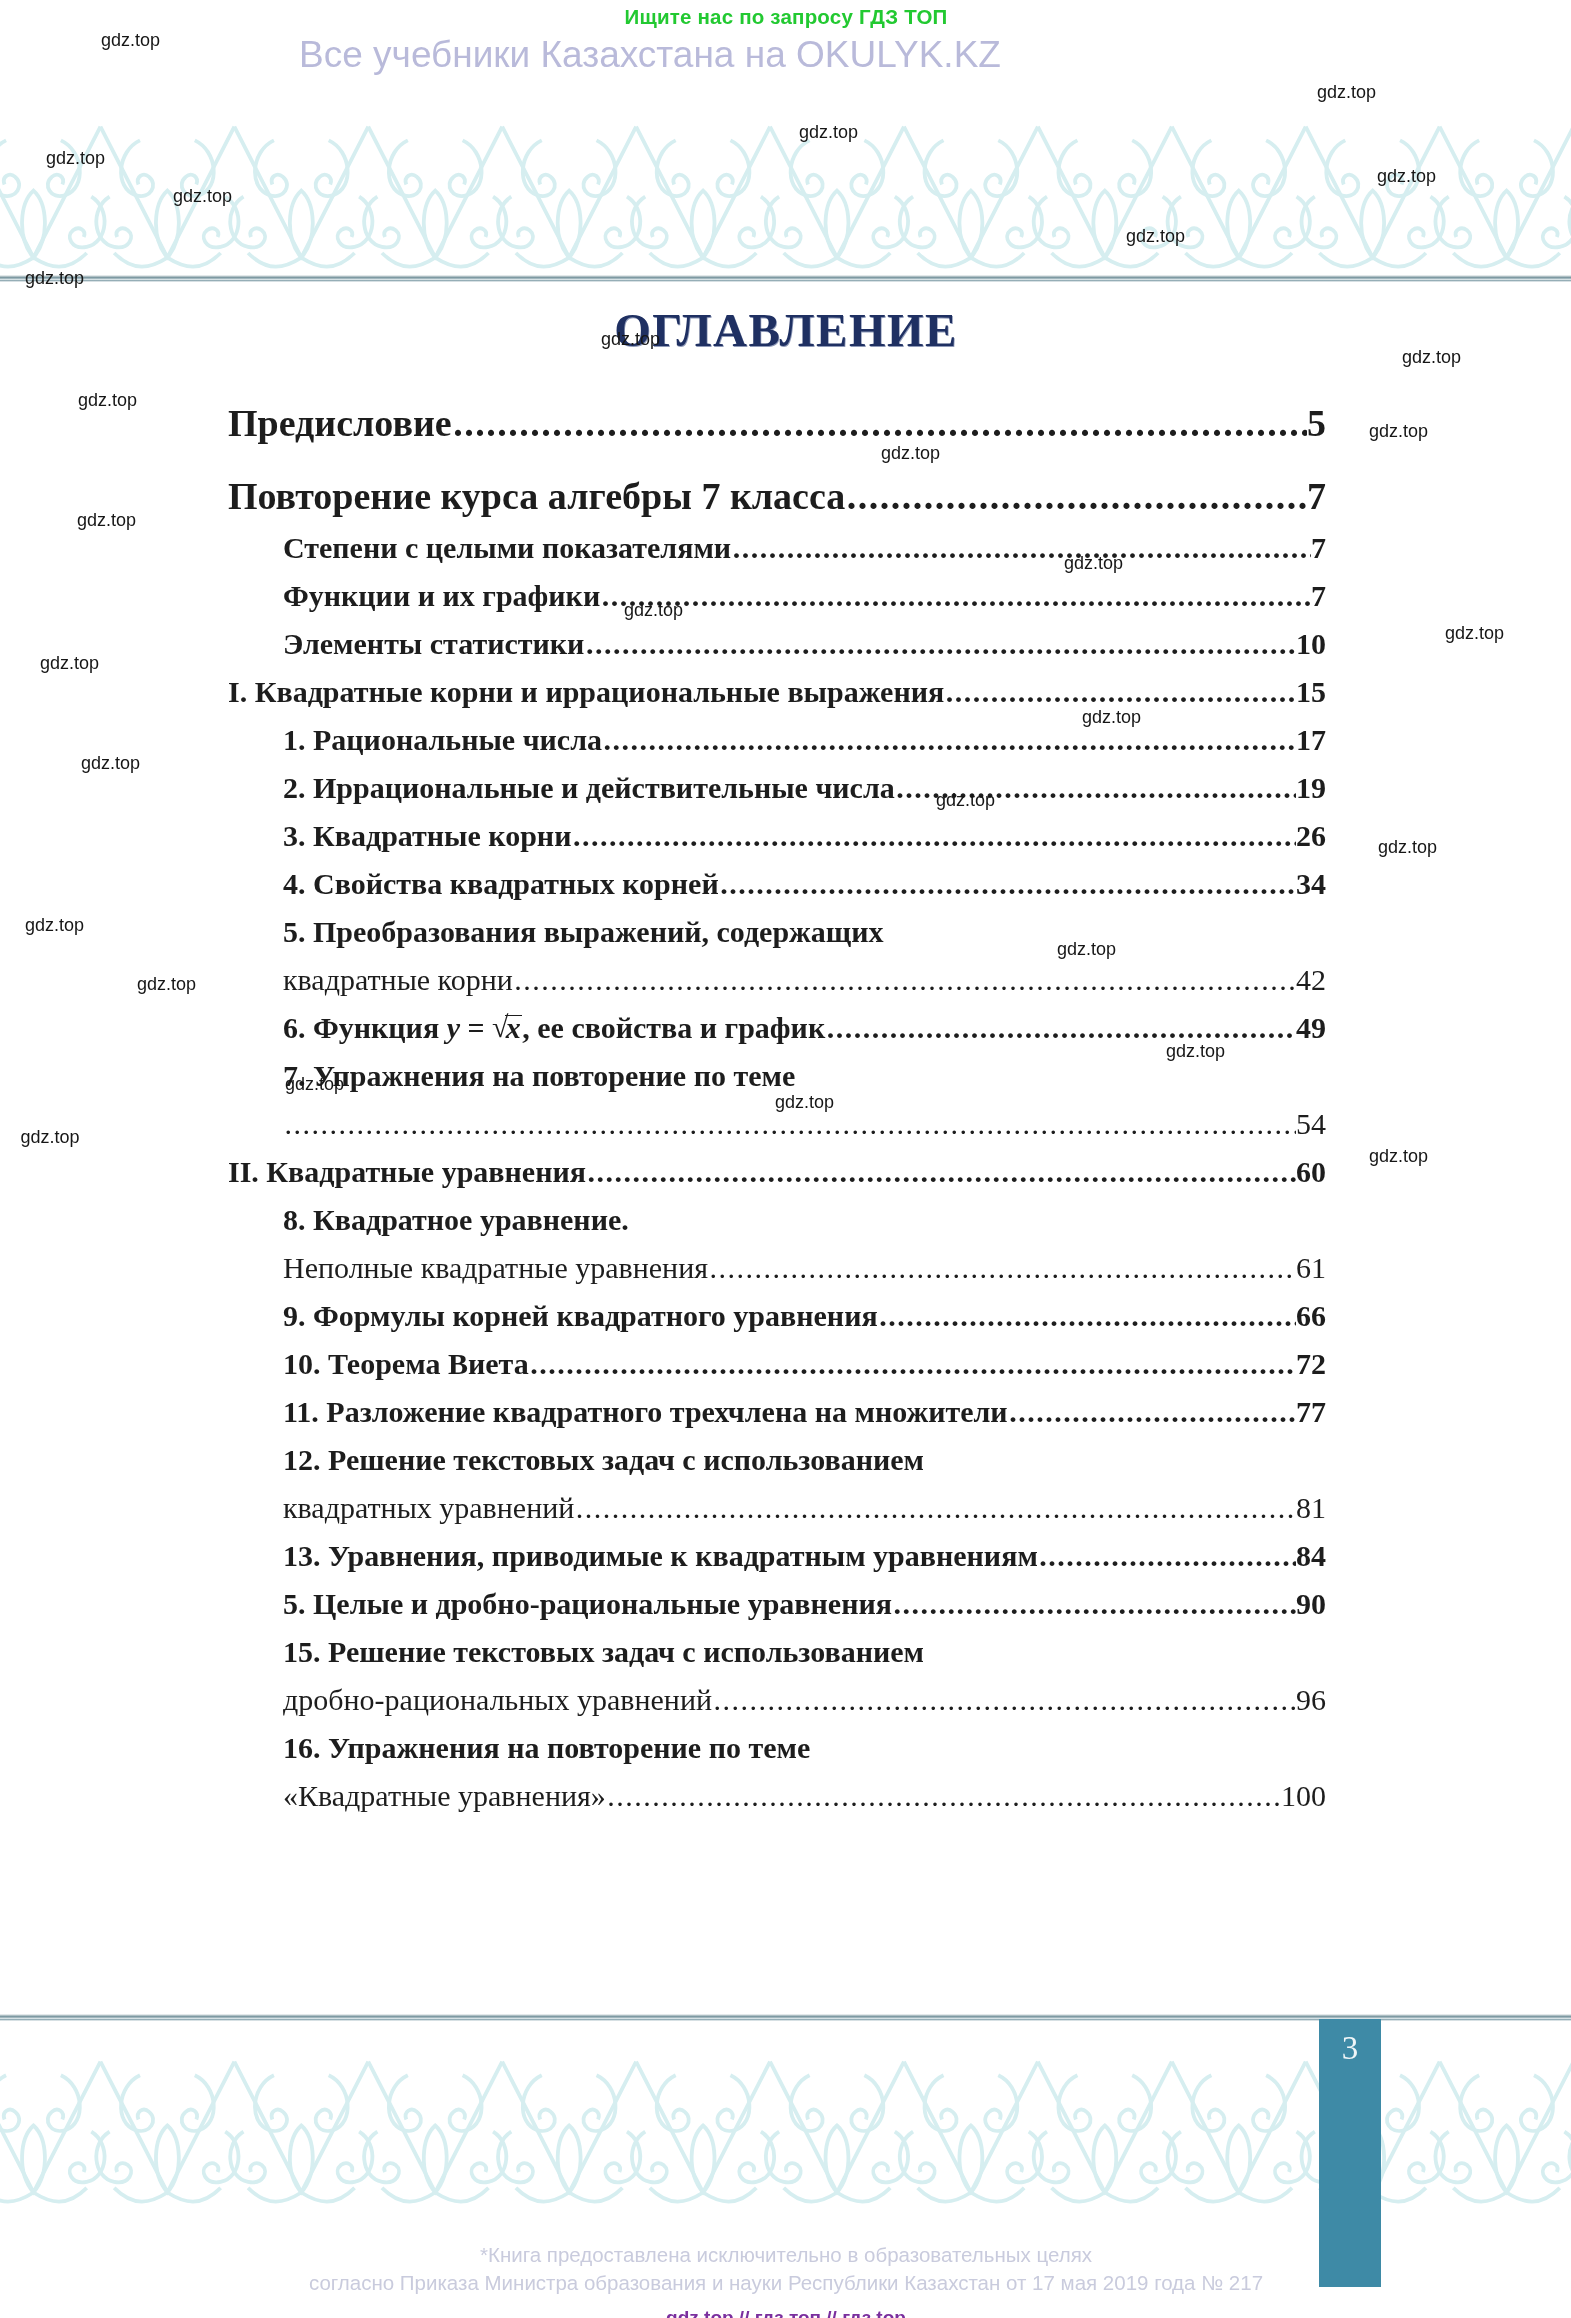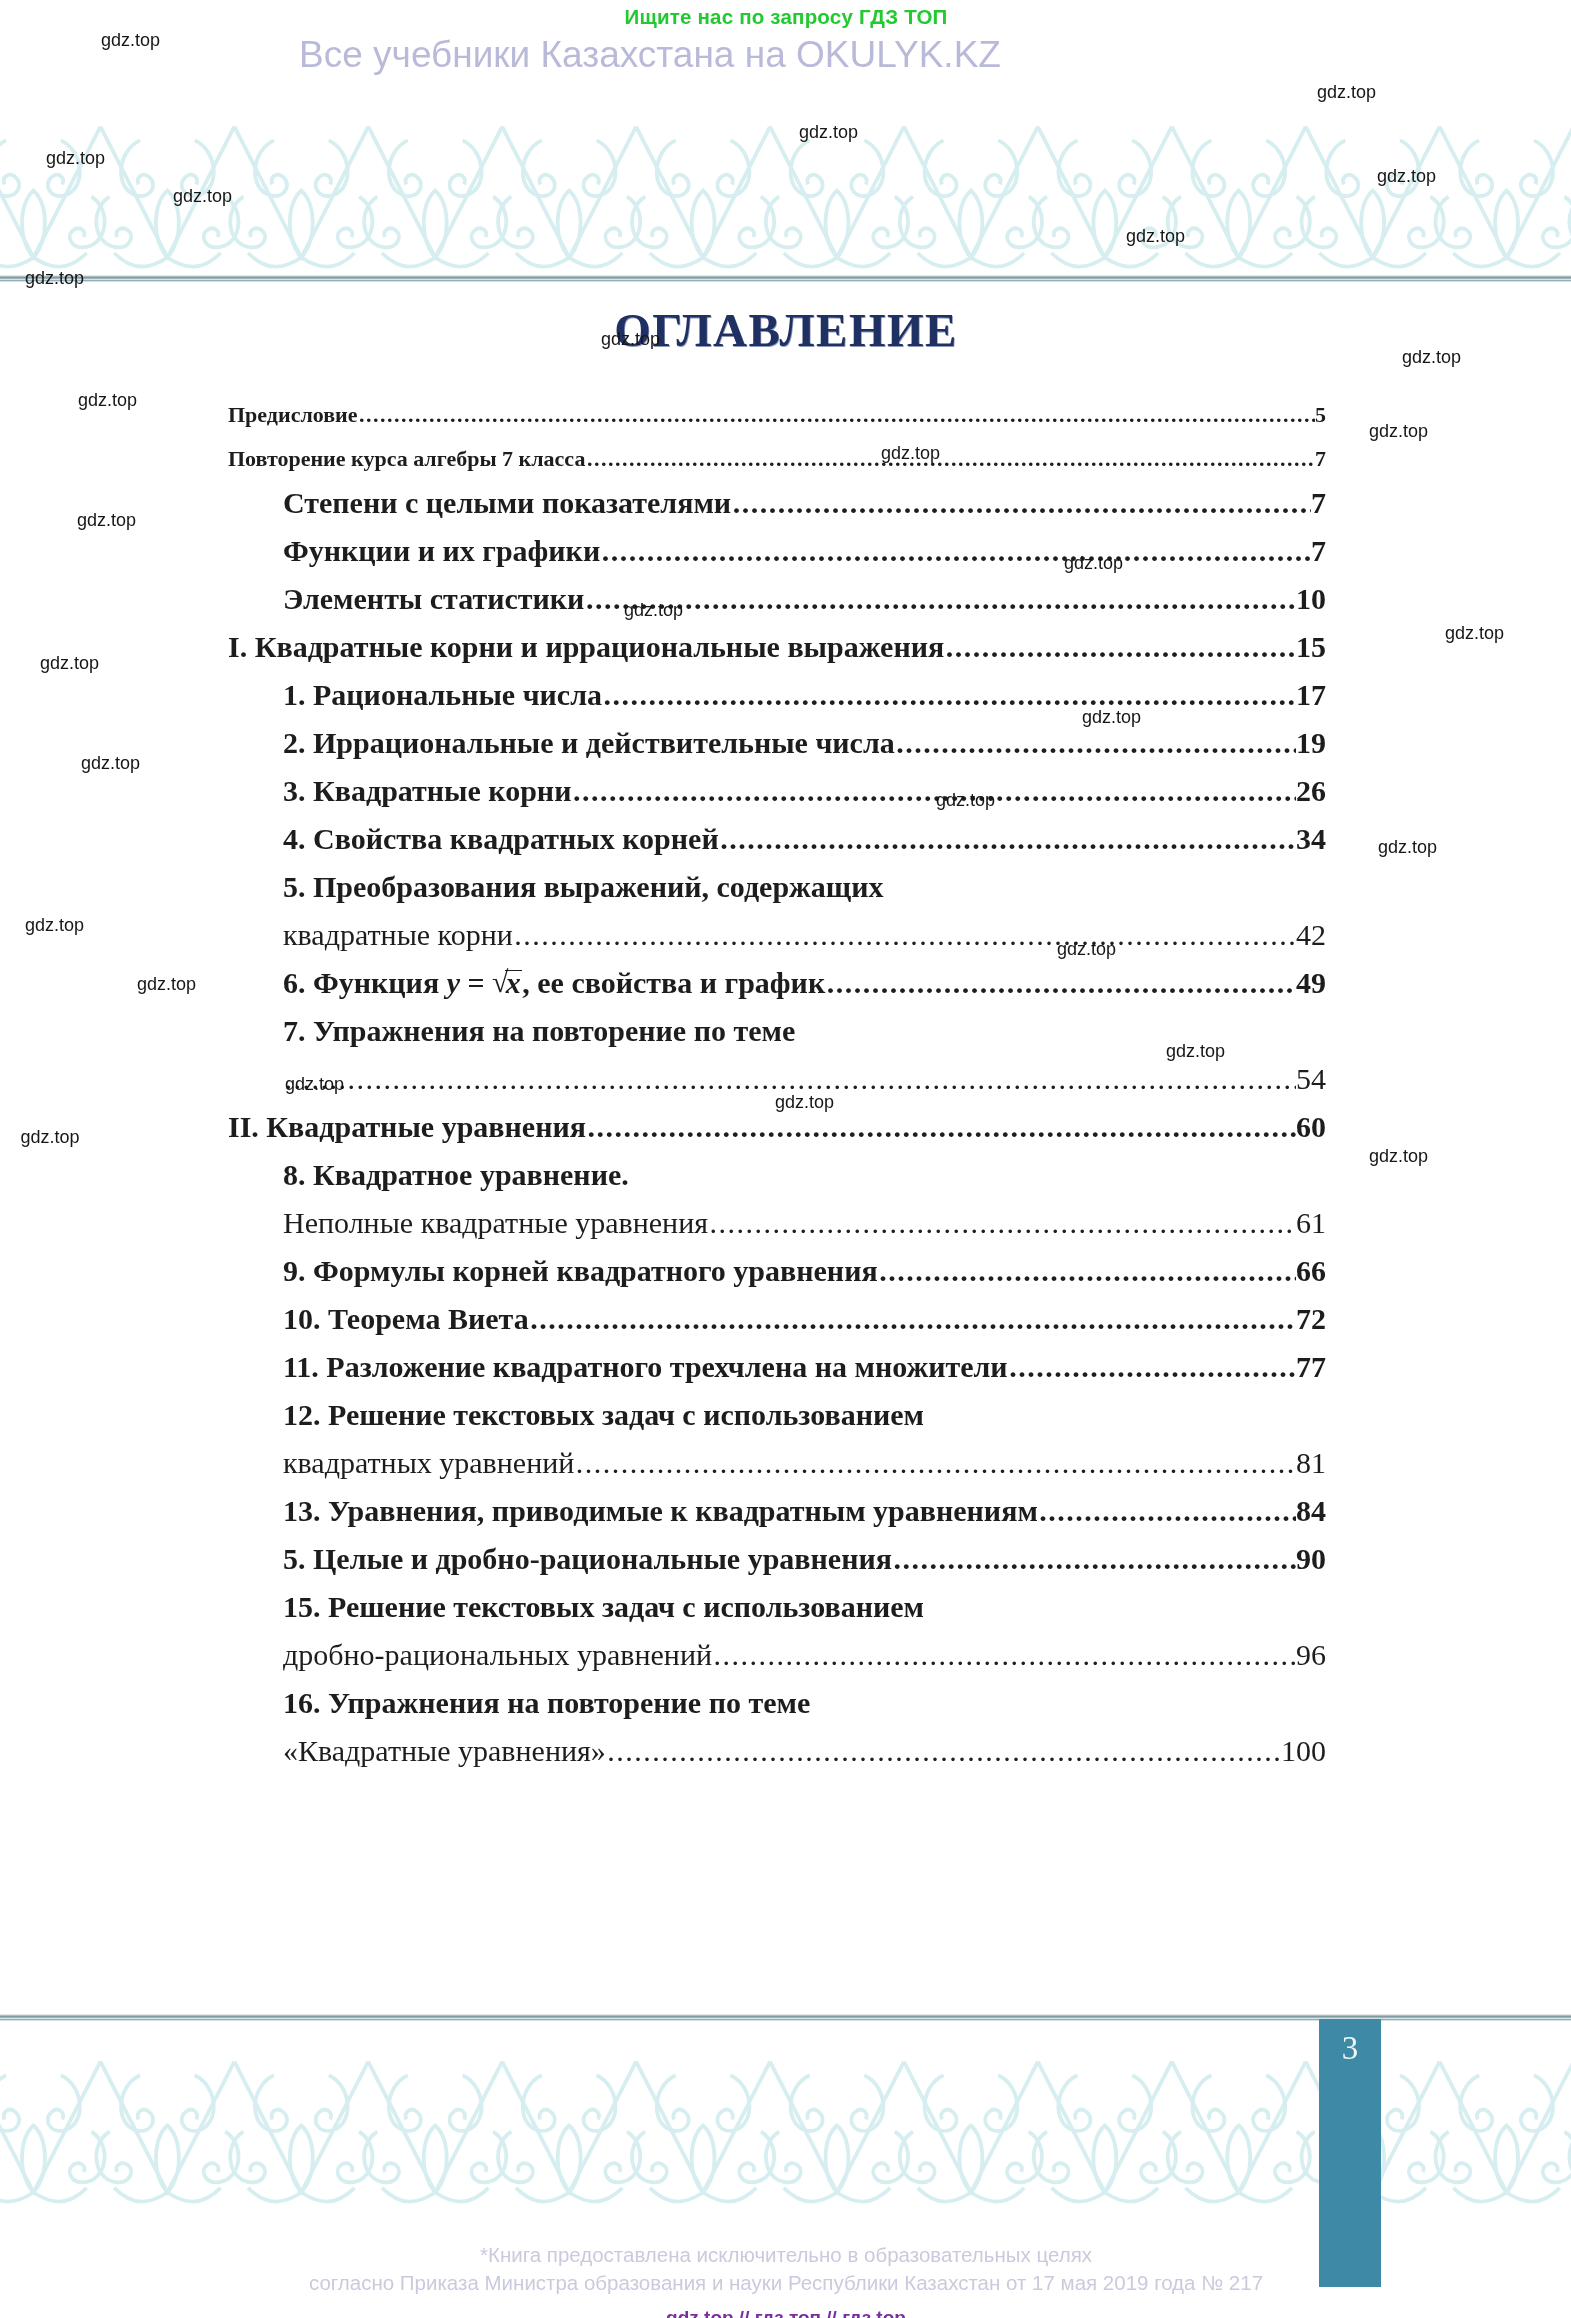--- a/index.html
+++ b/index.html
@@ -100,22 +100,22 @@
     white-space:nowrap;
     letter-spacing:1.5px;
     padding:0 1.5px;
     color:#1d1d1d;
   }
   .toc-page{flex:0 0 auto;}
 
   
   .lvl-part{           
     font-weight:700;
-    font-size:22px;
-    margin-top:4px;
+    font-size:38px;
+    margin-top:17px;
     padding-bottom:18px;
   }
   .lvl-chapter{        
     font-weight:700;
     font-size:30px;
     padding-bottom:18px;
   }
   .lvl-sub{            
     font-weight:700;
     font-size:30px;

